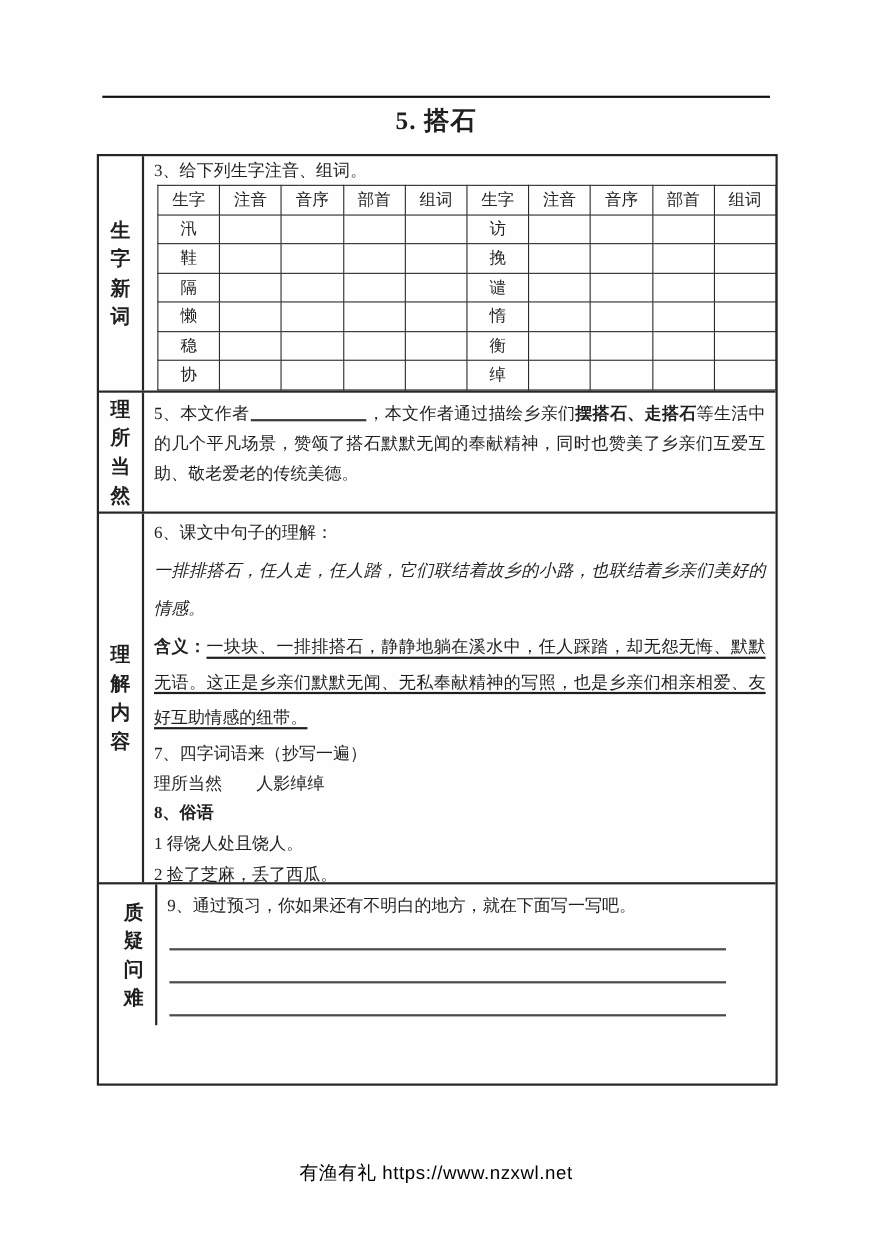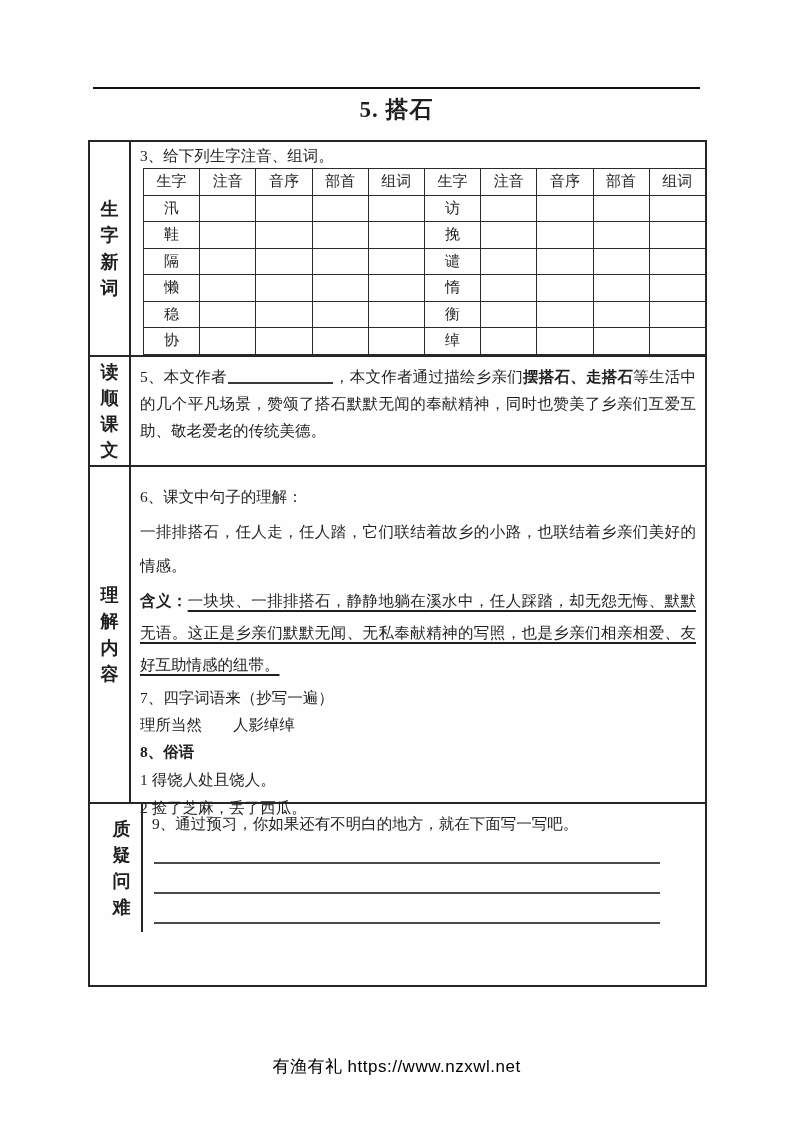--- a/index.html
+++ b/index.html
@@ -50,23 +50,23 @@
     font-size:15px; font-weight:400; padding:0;
   }
 
   .sec-xiangguan { height:110px; }
   .sec-xiangguan .sec-body { padding:6px 9px 0 9px; }
   .item4 { line-height:26px; }
   .item5 { line-height:27px; text-align:justify; }
   .bold { font-weight:700; }
 
   .sec-lijie { height:337px; }
-  .sec-lijie .sec-body { padding:17px 9px 0 9px; }
+  .sec-lijie .sec-body { padding:5px 9px 0 9px; }
   .item6 { line-height:26px; margin-bottom:5px; }
-  .sentence { line-height:34px; text-align:justify; }
+  .sentence { line-height:34px; text-align:justify;font-style:italic; }
   .meaning { line-height:32px; text-align:justify; margin-top:2px; }
   .meaning-label { font-weight:700; }
   .underlined { text-decoration:underline; text-underline-offset:4px; text-decoration-thickness:1.5px; }
   .item7 { line-height:27px; margin-top:3px; }
   .words { line-height:27px; }
   .item8 { line-height:28px; font-weight:700; }
   .saying { line-height:28px; }
 
   .sec-zhiyi { height:128px;padding-left:12px; }
   .sec-zhiyi .sec-body { padding:8px 10px 0 9px; }
@@ -184,21 +184,21 @@
             <td></td>
             <td></td>
           </tr>
         </tbody>
           </table>
       </div>
     </div>
 
     <div class="sec sec-xiangguan">
       <div class="sec-label">
-        <span>读顺课文</span>
+        <span>理所当然</span>
       </div>
       <div class="sec-body">
         <div class="item5">
           <span>5、本文作者</span><span class="blank author-blank"></span><span>，本文作者通过描绘乡亲们</span><span class="bold">摆搭石、走搭石</span><span>等生活中的几个平凡场景，赞颂了搭石默默无闻的奉献精神，同时也赞美了乡亲们互爱互助、敬老爱老的传统美德。</span>
         </div>
       </div>
     </div>
 
     <div class="sec sec-lijie">
       <div class="sec-label">

